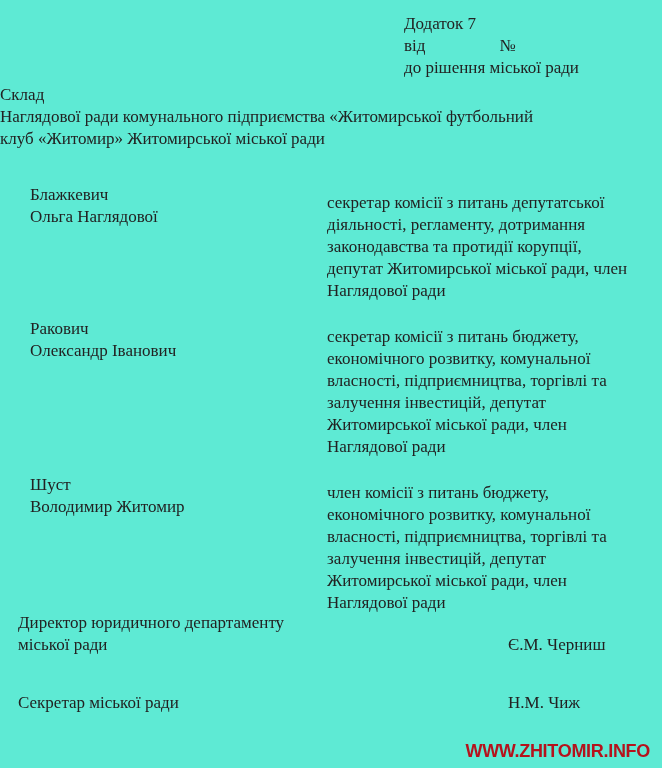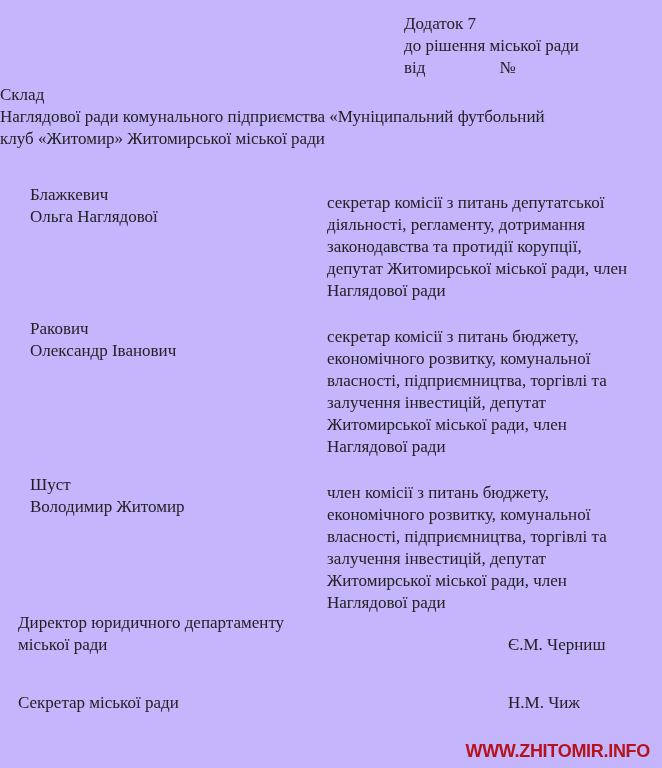--- a/index.html
+++ b/index.html
@@ -1,20 +1,20 @@
 <!DOCTYPE html>
 <html><head>
 <meta charset="utf-8">
 <style>
   html, body { margin: 0; padding: 0; background: #ffffff; }
   .page {
     position: relative;
     width: 662px;
     height: 768px;
-    background: #c4b5fd;
+    background: #5eead4;
     overflow: hidden;
     font-family: "Liberation Serif", "DejaVu Serif", serif;
     font-size: 17px;
     line-height: 22px;
     color: #222222;
   }
 
   
   .appendix-block {
     position: absolute;
@@ -88,30 +88,30 @@
     color: #b5121c;
   }
 </style>
 </head>
 <body>
 
 <div class="page">
 
   <div class="appendix-block">
     <span class="line">Додаток 7</span>
-    <span class="line">до рішення міської ради</span>
     <span class="line">
       <span>від</span>
       <span class="number-sign">№</span>
     </span>
+    <span class="line">до рішення міської ради</span>
   </div>
 
   <div class="title-block">
     <div>Склад</div>
-    <div>Наглядової ради комунального підприємства «Муніципальний футбольний</div>
+    <div>Наглядової ради комунального підприємства «Житомирської футбольний</div>
     <div>клуб «Житомир» Житомирської міської ради</div>
   </div>
 
   <div class="members">
 
     <div class="member-row">
       <div class="member-name">
         <div>Блажкевич</div>
         <div>Ольга Наглядової</div>
       </div>

